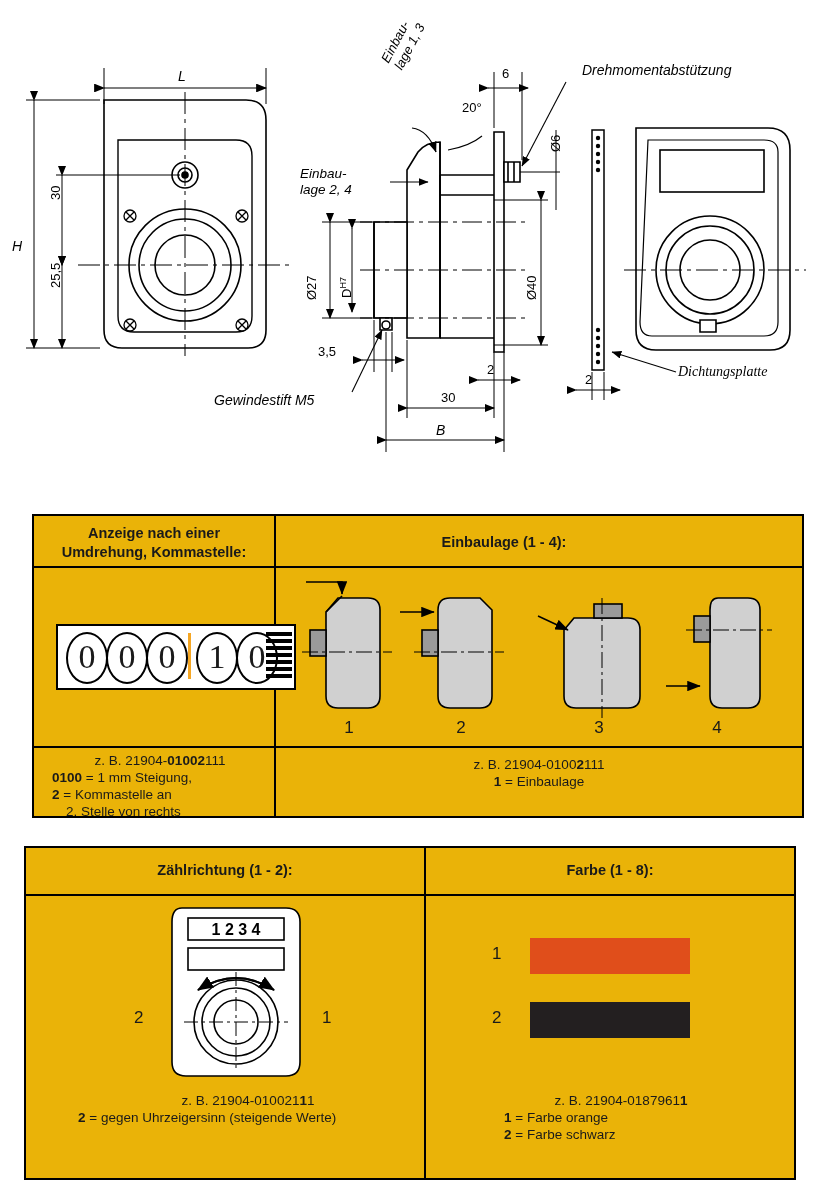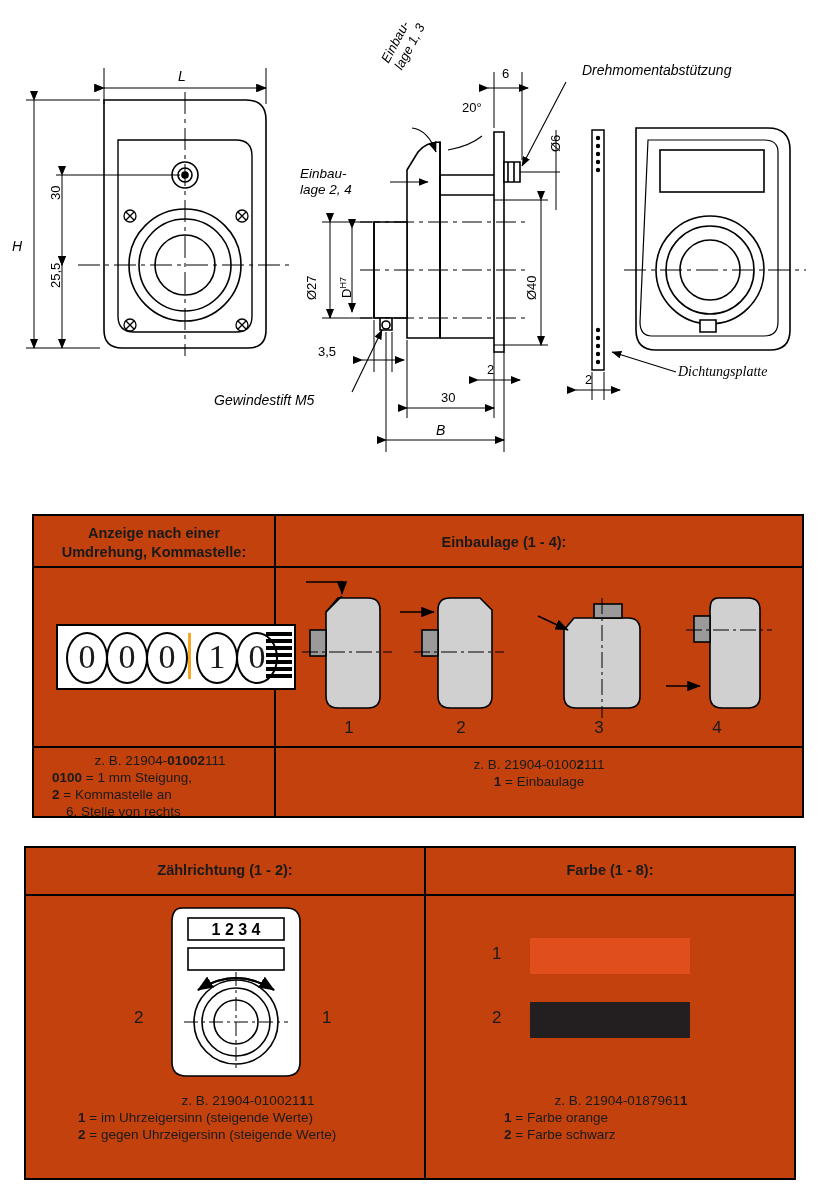--- a/index.html
+++ b/index.html
@@ -8,21 +8,21 @@
 
   
   .abs{position:absolute;}
   .lbl{font-style:italic;font-size:14px;color:#000;white-space:nowrap;}
   .dim{font-size:13px;color:#000;white-space:nowrap;}
 
   
   #drawing{position:absolute;left:0;top:0;width:832px;height:470px;}
 
   
-  .tbl{position:absolute;border:2px solid #000;background:#c2410c;}
+  .tbl{position:absolute;border:2px solid #000;background:#eab308;}
   .tblhead{font-weight:bold;font-size:14.5px;text-align:center;}
   .cellborder{position:absolute;background:#000;}
 
   .note{font-size:13.5px;line-height:17px;}
   .note b{font-weight:bold;}
 
   
   .counter{position:relative;width:236px;height:62px;border:2px solid #000;background:#fff;}
   .digit{position:absolute;top:6px;width:38px;height:48px;border:2px solid #000;border-radius:50%/50%;
          font-family:"Liberation Serif",serif;font-size:34px;text-align:center;line-height:46px;background:#fff;}
@@ -289,21 +289,21 @@
     <div class="abs note" style="left:18px;top:236px;width:216px;text-align:center;">
       <div>
         <span>z. B.  21904-</span><b>01002</b><span>111</span>
       </div>
       <div style="text-align:left;">
         <b>0100</b><span> = 1 mm Steigung,</span>
       </div>
       <div style="text-align:left;">
         <b>2</b><span> = Kommastelle an</span>
       </div>
-      <div style="text-align:left;padding-left:14px;">6. Stelle von rechts</div>
+      <div style="text-align:left;padding-left:14px;">2. Stelle von rechts</div>
     </div>
 
     <div class="abs note" style="left:248px;top:240px;width:514px;text-align:center;">
       <div>
         <span>z. B.  21904-0100</span><b>2</b><span>111</span>
       </div>
       <div>
         <b>1</b><span> = Einbaulage</span>
       </div>
     </div>
@@ -391,23 +391,20 @@
     </svg>
 
     <div class="abs" style="left:108px;top:160px;font-size:17px;">2</div>
     <div class="abs" style="left:296px;top:160px;font-size:17px;">1</div>
 
     <div class="abs note" style="left:52px;top:244px;width:340px;">
       <div style="text-align:center;">
         <span>z. B.  21904-010021</span><b>1</b><span>1</span>
       </div>
       <div>
-        <b>1</b><span> = im Uhrzeigersinn (steigende Werte)</span>
-      </div>
-      <div>
         <b>2</b><span> = gegen Uhrzeigersinn (steigende Werte)</span>
       </div>
     </div>
 
     <div class="abs" style="left:466px;top:96px;font-size:17px;">1</div>
     <div class="abs swatch" id="sw1" style="left: 504px; top: 90px; background: rgb(224, 78, 27);"></div>
     <div class="abs" style="left:466px;top:160px;font-size:17px;">2</div>
     <div class="abs swatch" id="sw2" style="left: 504px; top: 154px; background: rgb(35, 31, 32);"></div>
 
     <div class="abs note" style="left:430px;top:244px;width:330px;">

